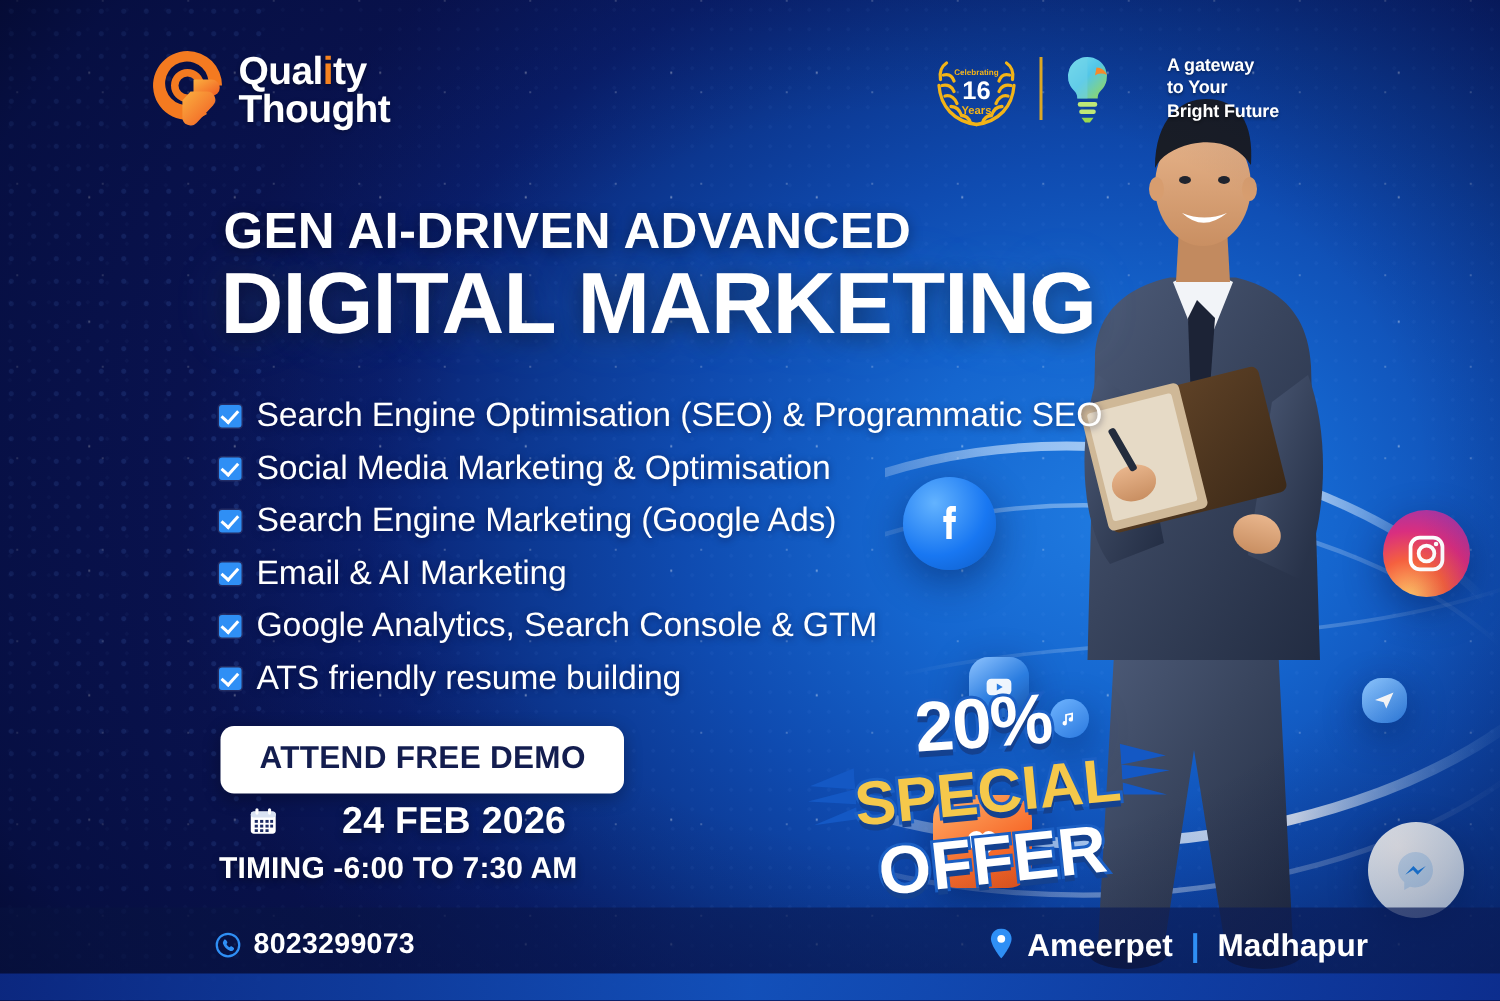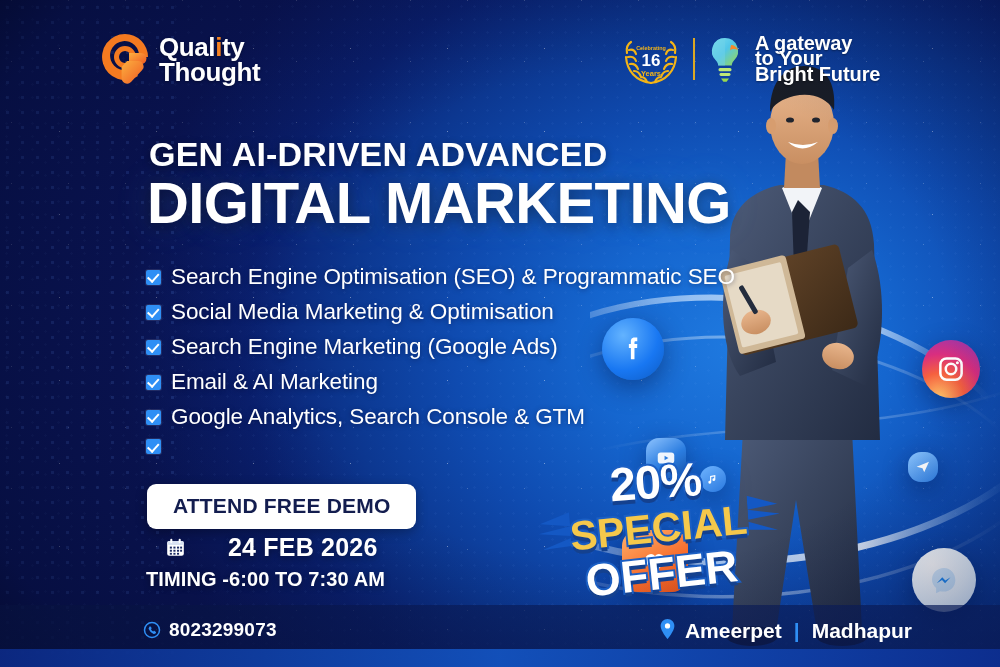--- a/index.html
+++ b/index.html
@@ -64,22 +64,22 @@
   .logo-text .dot-i { color: #f58220; }
 
   .anniv {
     position: absolute; left: 620px; top: 31px;
     display: flex; align-items: center; gap: 11px;
   }
   .wreath { position: relative; width: 62px; height: 56px; flex: none; }
   .anniv-div { width: 2px; height: 42px; background: #f3b417; opacity: .9; }
   .bulb { width: 38px; height: 48px; flex: none; }
   .tagline {
-    color: #ffffff; font-weight: 800; font-size: 20px; line-height: 15.5px;
-    letter-spacing: -0.1px; text-shadow: 0 1px 2px rgba(0,0,0,.4);
+    color: #ffffff; font-weight: 800; font-size: 12px; line-height: 15.5px;
+    letter-spacing: -0.1px; text-shadow: 0 1px 2px rgba(0,0,0,.4); margin-left: 23px;
   }
 
   
   .kicker {
     position: absolute; left: 149px; top: 135px;
     color: #ffffff; font-weight: 800; font-size: 34px;
     letter-spacing: 0.2px;
     text-shadow: 0 2px 9px rgba(0,0,0,.40);
   }
   .headline {
@@ -427,20 +427,21 @@
     <div class="bullet">
       <span class="cbox"></span>
       <span class="bullet-text">Email &amp; AI Marketing</span>
     </div>
     <div class="bullet">
       <span class="cbox"></span>
       <span class="bullet-text">Google Analytics, Search Console &amp; GTM</span>
     </div>
     <div class="bullet">
       <span class="cbox"></span>
+      <span class="bullet-text">ATS friendly resume building</span>
     </div>
   </div>
 
   <div class="cta">ATTEND FREE DEMO</div>
 
   <div class="date-row">
     <span class="cal-icon">
       <svg width="21" height="21" viewBox="0 0 24 24">
         <rect x="2.5" y="4.5" width="19" height="17" rx="2.4" fill="#ffffff"></rect>
         <rect x="2.5" y="4.5" width="19" height="4.6" rx="2.4" fill="#d9e2f2"></rect>

